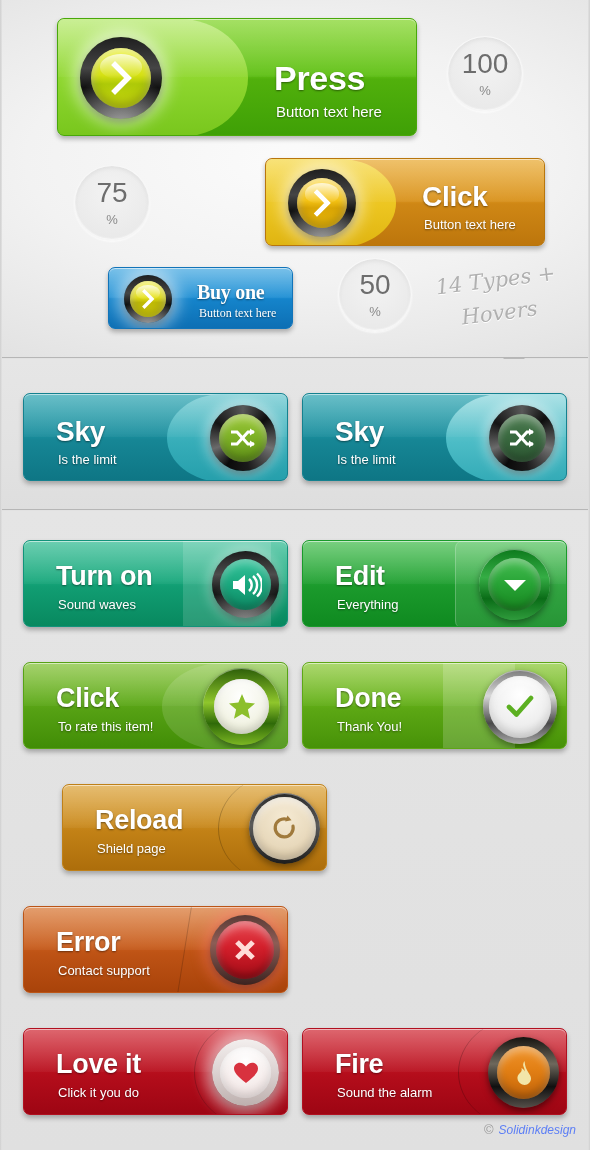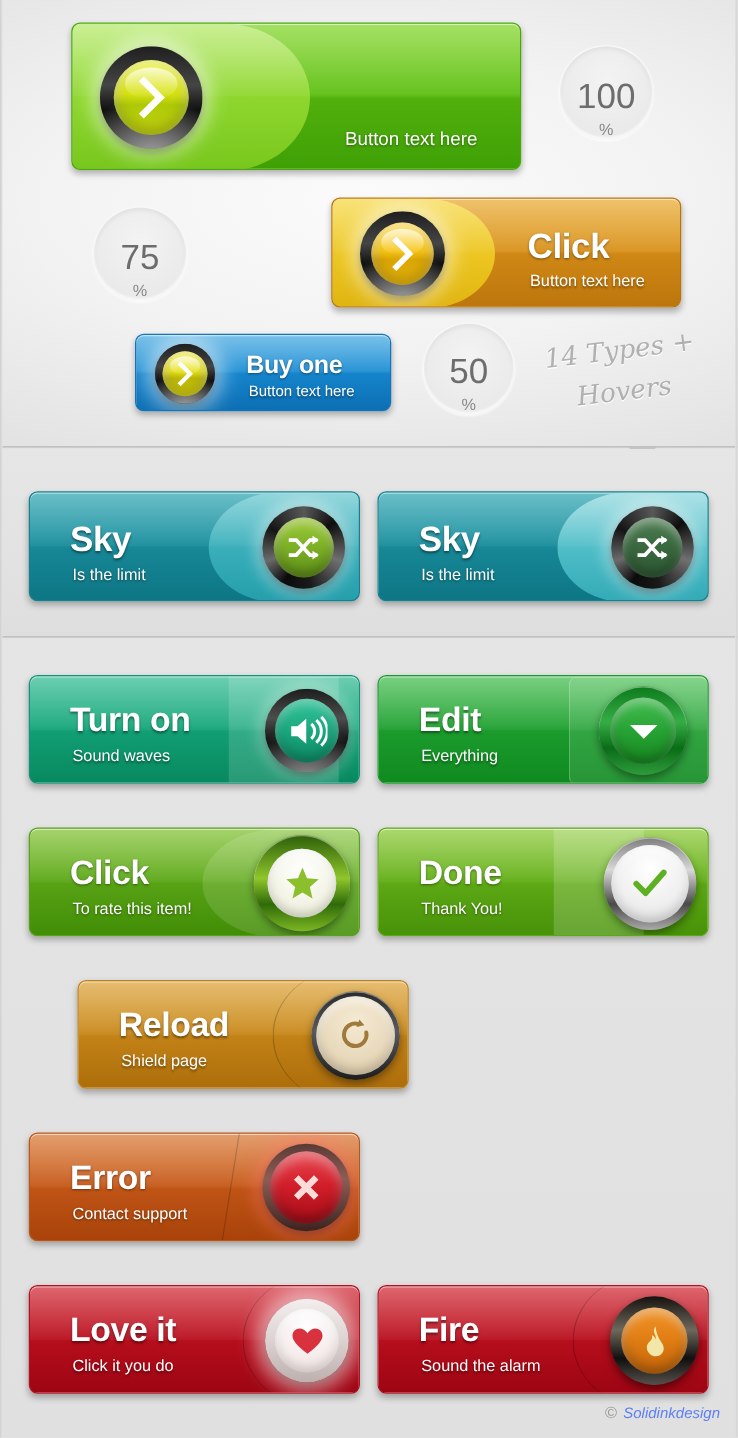--- a/index.html
+++ b/index.html
@@ -93,23 +93,24 @@
   }
   #btn-click .lightpad{
     position:absolute;left:0;top:0;width:130px;height:88px;
     background:linear-gradient(180deg,#f5d63e 0%,#ecc520 55%,#dfb411 100%);
     border-radius:7px 56px 56px 7px/7px 44px 44px 7px;
   }
   #btn-click .title{left:156px;top:22px;font-size:28px;}
   #btn-click .sub{left:158px;top:58px;font-size:13px;}
 
   #btn-buy{
-    left:108px;top:267px;width:205px;height:62px;
+    left:108px;top:267px;width:185px;height:62px;
     background:linear-gradient(180deg,#3fa6e0 0%,#1f8fd4 48%,#1584cb 52%,#0d6fb4 100%);
     border:1px solid #1274b9;
+    font-family:Liberation Serif, serif;
   }
   #btn-buy .title{left:88px;top:13px;font-size:20px;}
   #btn-buy .sub{left:90px;top:38px;font-size:12px;}
 
   
   .knob-hero{
     background:
       radial-gradient(circle at 50% 112%, rgba(255,255,255,.55) 0%, rgba(255,255,255,0) 55%),
       linear-gradient(180deg,#1f1f1f 0%,#454545 38%,#111 62%,#3a3a3a 100%);
     box-shadow:0 0 16px 6px rgba(255,255,255,.55), 0 3px 6px rgba(0,0,0,.5);
@@ -196,21 +197,21 @@
   .knob-soft{box-shadow:0 3px 7px rgba(0,0,0,.4), 0 1px 0 rgba(255,255,255,.4) inset;}
 
   .ring{position:absolute;border-radius:50%;}
 
   
   .pct{
     position:absolute;border-radius:50%;
     background:radial-gradient(circle at 50% 36%, #f3f3f3 0%, #ececec 55%, #e6e6e6 100%);
     box-shadow:0 -1px 2px rgba(255,255,255,.95) inset, 0 2px 4px rgba(0,0,0,.06) inset, 0 1px 2px rgba(255,255,255,.8);
     border:1px solid rgba(255,255,255,.65);
-    display:flex;flex-direction:column;align-items:center;justify-content:flex-end;
+    display:flex;flex-direction:column;align-items:center;justify-content:center;
     color:#6d6d6d;
   }
   .pct .num{font-size:28px;letter-spacing:0px;line-height:1;}
   .pct .unit{font-size:13px;margin-top:5px;color:#8a8a8a;}
   #pct-100{left:447px;top:36px;width:74px;height:74px;}
   #pct-75{left:74px;top:165px;width:74px;height:74px;}
   #pct-50{left:338px;top:258px;width:72px;height:72px;}
 
   .tagline{
     position:absolute;left:415px;top:264px;width:165px;
@@ -241,20 +242,21 @@
       <div class="sheen"></div>
       <div class="knob knob-hero" style="left:22px;top:18px;width:82px;height:82px;">
         <div class="inner" style="left:11px;top:11px;right:11px;bottom:11px;"></div>
         <div class="hl" style="left:20px;top:17px;width:42px;height:25px;"></div>
         <span class="glyph">
           <svg width="26" height="34" viewBox="0 0 26 34" aria-hidden="true">
             <path d="M7 4 L20 17 L7 30" fill="none" stroke="#ffffff" stroke-width="5.5" stroke-linecap="square" stroke-linejoin="miter"></path>
           </svg>
         </span>
       </div>
+      <span class="txt title">Press</span>
       <span class="txt sub">Button text here</span>
     </div>
 
     <div class="btn" id="btn-click">
       <div class="lightpad"></div>
       <div class="sheen"></div>
       <div class="knob knob-hero" style="left:22px;top:10px;width:68px;height:68px;">
         <div class="inner" style="left:9px;top:9px;right:9px;bottom:9px;
              background:linear-gradient(180deg,#ffd93a 0%,#f5c313 45%,#d9a505 60%,#f0bd0a 100%);"></div>
         <div class="hl" style="left:17px;top:14px;width:34px;height:21px;"></div>

